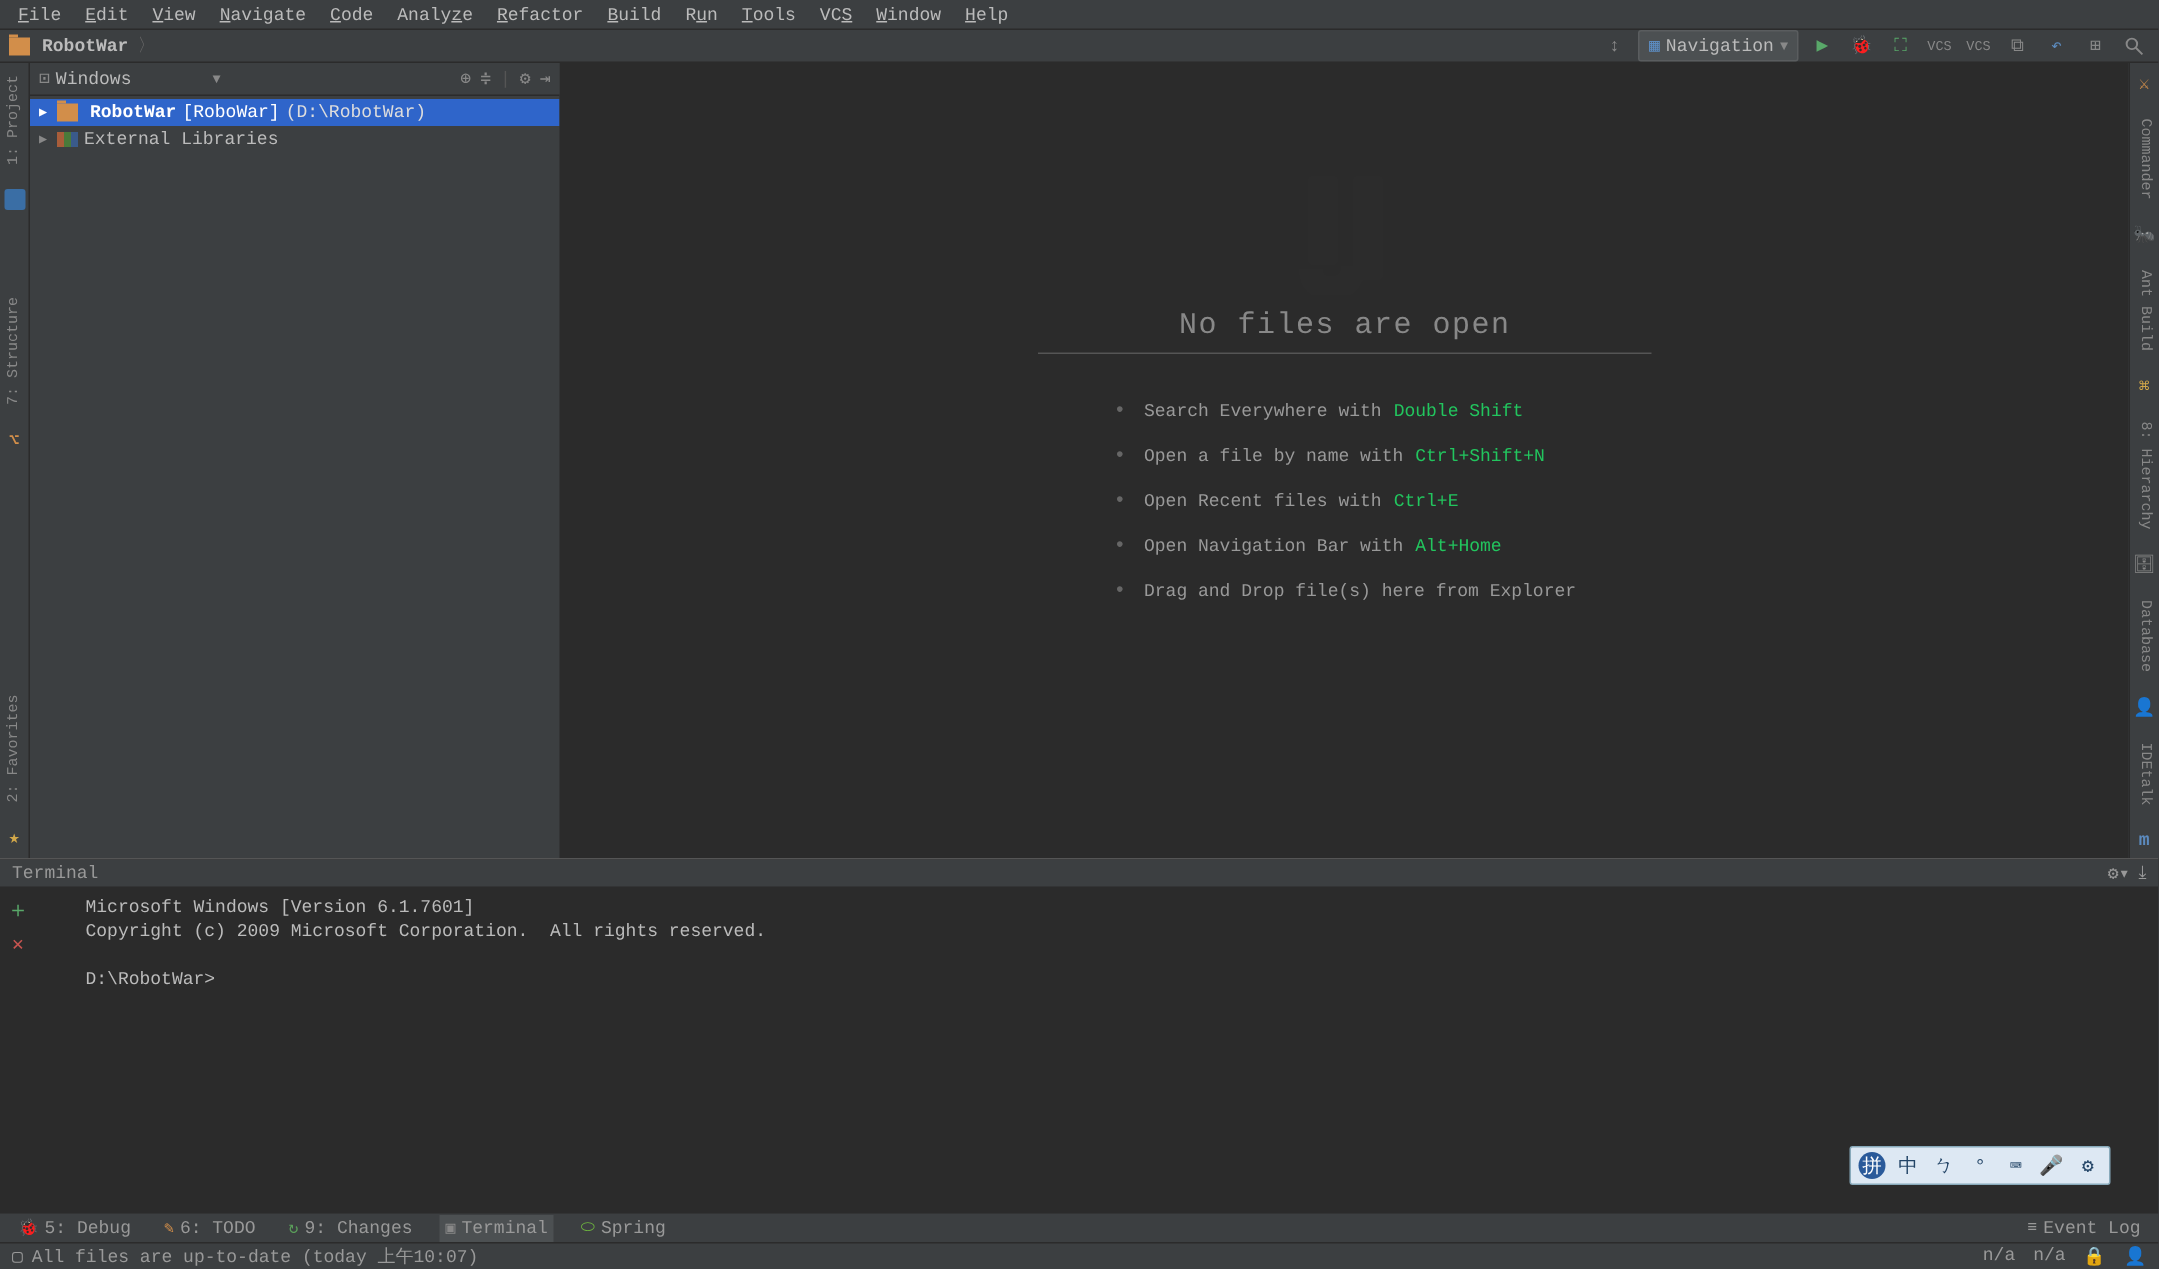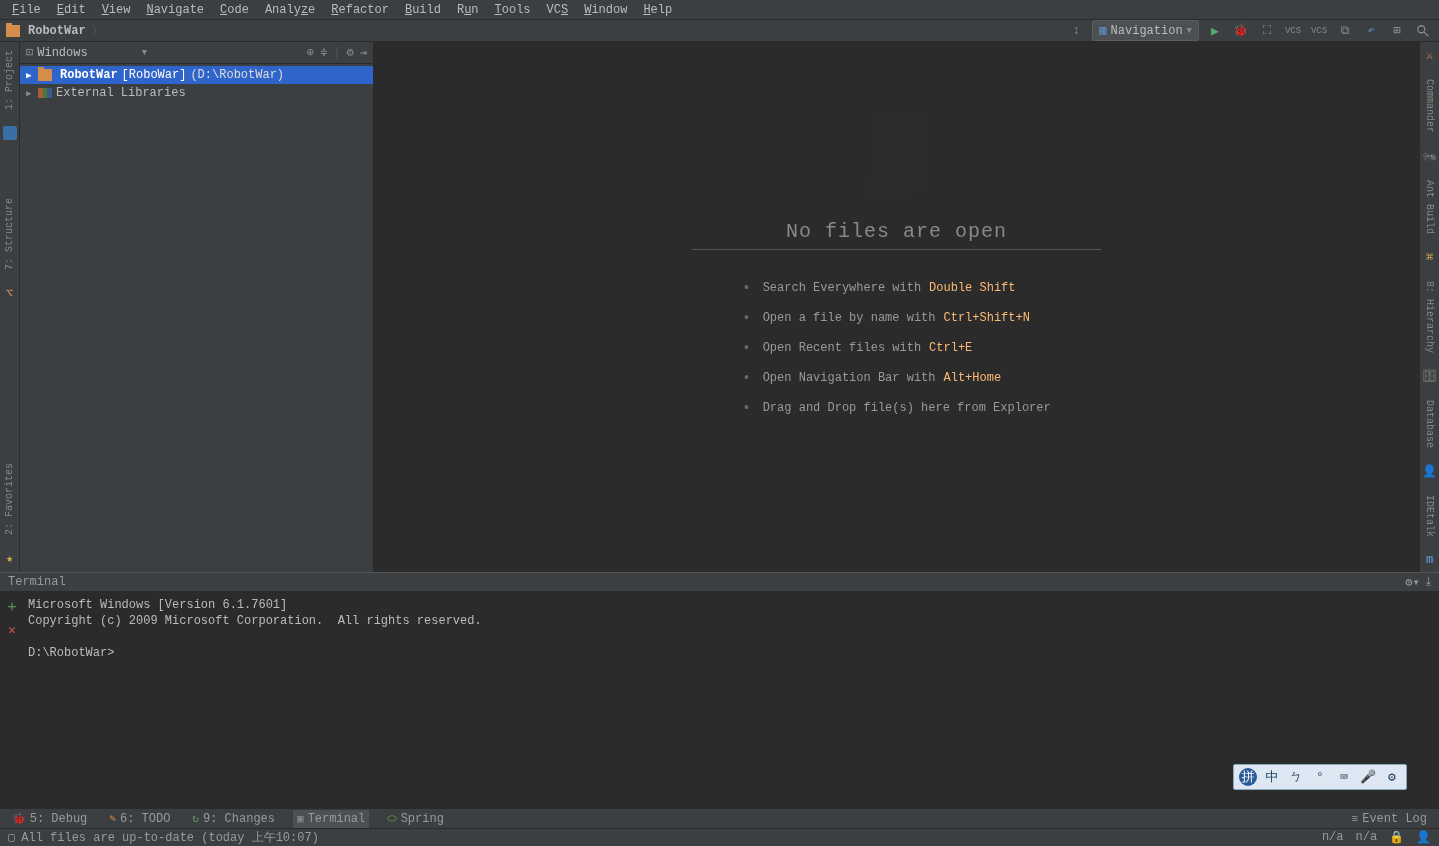--- a/index.html
+++ b/index.html
@@ -33,34 +33,34 @@
 .tree { flex:1; padding:2px 0; overflow:auto; }
 .tree-row { height:18px; display:flex; align-items:center; padding-left:6px; cursor:pointer; gap:4px; }
 .tree-row.selected { background:#2f65ca; color:#fff; }
 .tree-arrow { width:8px; color:#888; font-size:9px; }
 .tree-row.selected .tree-arrow { color:#fff; }
 .module-txt { color:#888;text-align:right; }
 .tree-row.selected .module-txt { color:#ddd; }
 .lib-icon { width:14px; height:10px; display:inline-block; background:linear-gradient(90deg,#a85d3a 33%,#4a7a3a 33% 66%,#3a5a8a 66%); }
 .editor { flex:1; background:#2b2b2b; display:flex; flex-direction:column; align-items:center; justify-content:flex-start; padding-top:60px; }
 .logo { width:100px; height:100px; opacity:0.12; display:flex; align-items:center; justify-content:center; font-size:80px; font-weight:bold; color:#888; font-family:monospace; }
-.no-files { color:#888; font-size:20px; margin-top:18px; border-bottom:1px solid #555; padding:0 94px 6px; letter-spacing:1px; }
+.no-files { color:#888; font-size:20px; margin-top:4px; border-bottom:1px solid #555; padding:0 94px 6px; letter-spacing:1px; }
 .tips { margin-top:30px; display:flex; flex-direction:column; gap:14px; align-items:flex-start; }
 .tip { color:#999; font-size:14px; display:flex; align-items:center; gap:8px; }
 .tip::before { content:"•"; color:#666; margin-right:4px; }
-.kbd { color:#fdba74; }
+.kbd { color:#22c55e; }
 .terminal-panel { height:236px; background:#2b2b2b; border-top:1px solid #555; display:flex; flex-direction:column; }
 .terminal-header { height:18px; background:#3c3f41; display:flex; align-items:center; justify-content:space-between; padding:0 8px; font-size:11px; color:#999; }
 .terminal-header-right { display:flex; gap:6px; }
 .terminal-body { flex:1; display:flex; }
 .terminal-gutter { width:24px; display:flex; flex-direction:column; align-items:center; padding-top:6px; gap:6px; }
 .plus-icon { color:#59a869; font-size:15px; cursor:pointer; }
 .x-icon { color:#c75450; font-size:13px; cursor:pointer; }
 .terminal-content { flex:1; padding:6px 4px; color:#bbb; font-size:12px; line-height:16px; }
-.terminal-content div { white-space:pre; }
+.terminal-content div { white-space:pre;margin-left:29px; }
 .bottom-tabs { height:20px; background:#3c3f41; border-top:1px solid #2b2b2b; display:flex; align-items:center; justify-content:space-between; padding:0 8px; }
 .bottom-tabs-left { display:flex; gap:14px; align-items:center; }
 .bottom-tab { display:flex; align-items:center; gap:4px; font-size:11px; color:#999; cursor:pointer; padding:2px 4px; }
 .bottom-tab.active { background:#4c5052; }
 .bottom-tab-icon { font-size:11px; }
 .tab-bug { color:#59a869; }
 .tab-todo { color:#d28e4a; }
 .tab-changes { color:#5a9e5a; }
 .tab-terminal { color:#888; }
 .tab-spring { color:#6db33f; }

